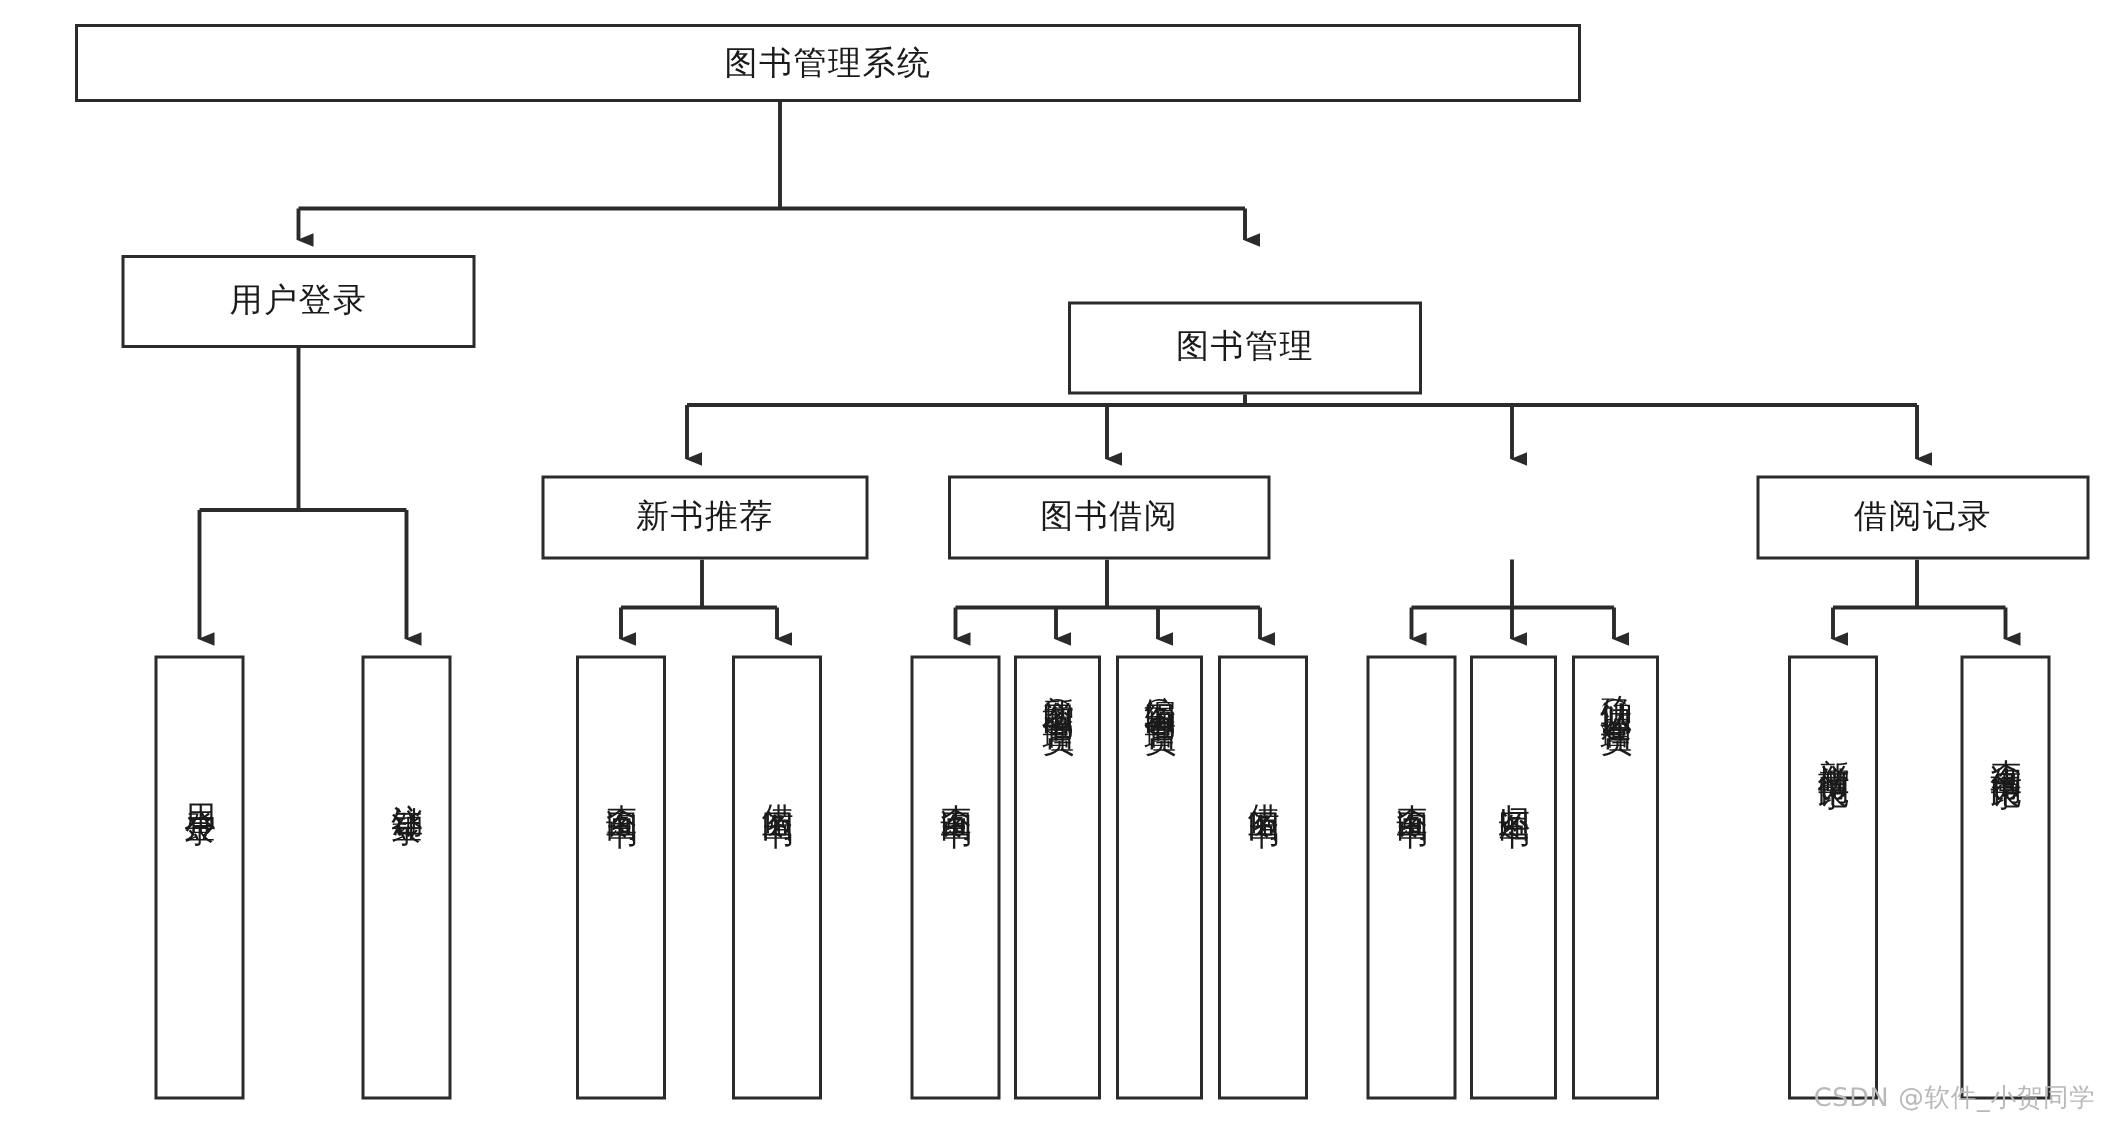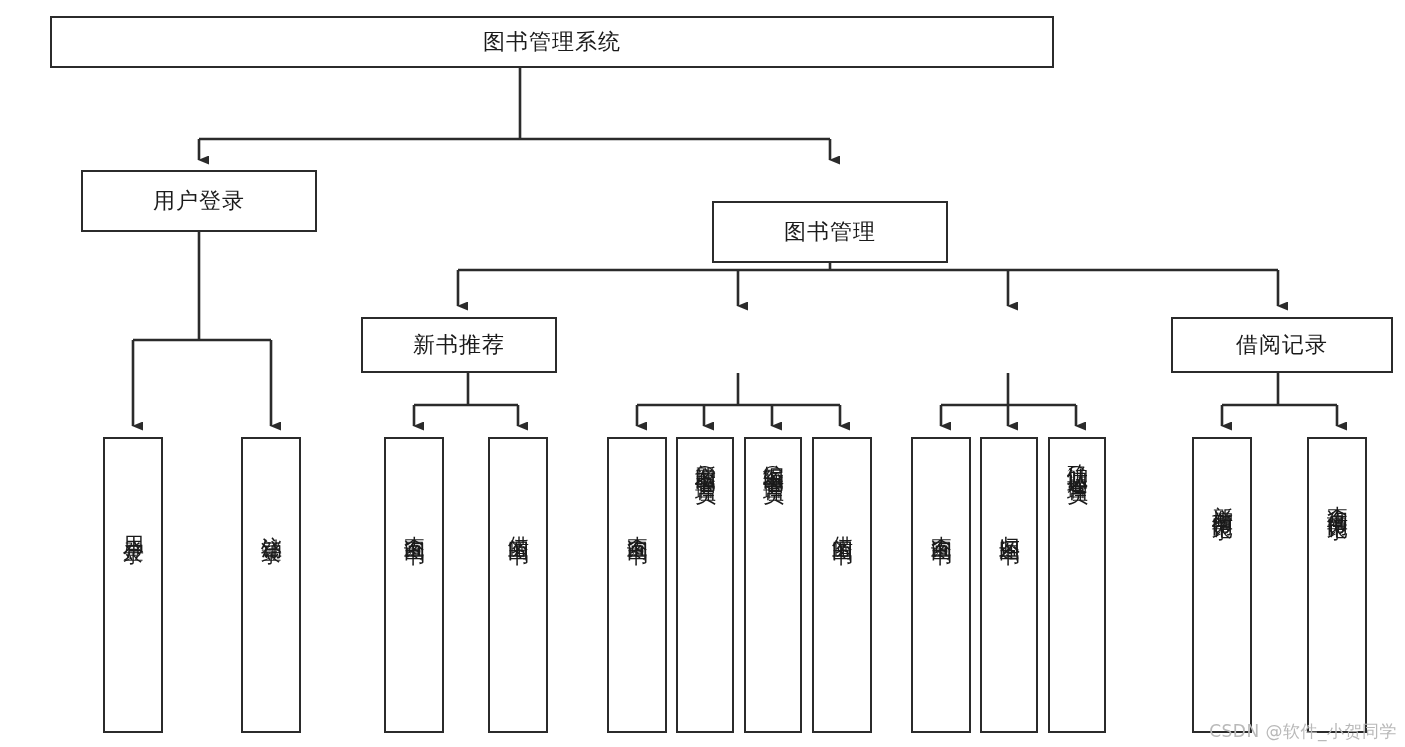--- a/index.html
+++ b/index.html
@@ -138,24 +138,27 @@
   </div>
 
   <div class="node horizontal" style="left:81px; top:170px; width:236px; height:62px;">
     <span>用户登录</span>
   </div>
 
   <div class="node horizontal" style="left:712px; top:170px; width:236px; height:62px;margin-top:31px;">
     <span>图书管理</span>
   </div>
 
-  <div class="node horizontal" style="left:361px; top:317px; width:196px; height:56px;">
+  <div class="node horizontal" style="left:361px; top:317px; width:218px; height:56px;">
     <span>新书推荐</span>
   </div>
 
+  <div class="node horizontal" style="left:632px; top:317px; width:215px; height:56px;">
+    <span>图书借阅</span>
+  </div>
 
 
   <div class="node horizontal" style="left:1171px; top:317px; width:222px; height:56px;text-align:center;">
     <span>借阅记录</span>
   </div>
 
   <div class="node vertical" style="left:103px; top:437px; width:60px; height:296px;">
     <span class="vtext pushdown">用户登录</span>
   </div>
 

